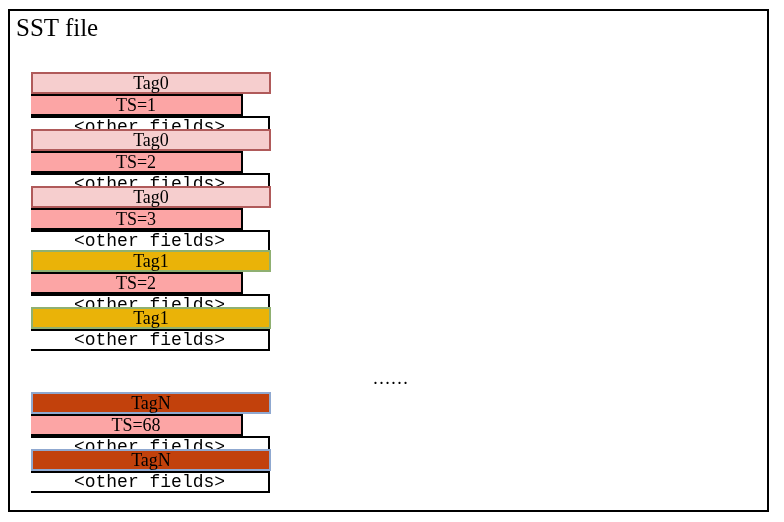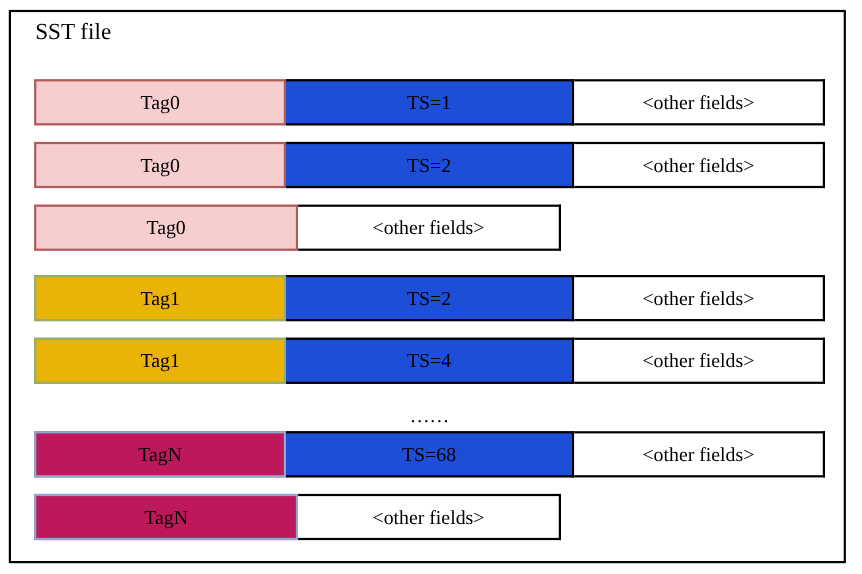--- a/index.html
+++ b/index.html
@@ -21,69 +21,71 @@
     top: 9px;
     width: 761px;
     height: 503px;
     border: 2px solid #000000;
     box-sizing: border-box;
     background: #ffffff;
   }
 
   #sst-label {
     position: absolute;
-    left: 22px;
+    left: 6px;
     top: 5px;
-    font-size: 21px;
+    font-size: 25px;
     line-height: 24px;
     white-space: nowrap;
   }
 
   .record-row {
     position: absolute;
     left: 21px;
     width: 719px;
     height: 42px;
     box-sizing: border-box;
     display: flex;
+    flex-direction: column;
   }
 
   .cell {
     box-sizing: border-box;
     display: flex;
     align-items: center;
     justify-content: center;
     font-size: 18px;
     line-height: 1;
     white-space: nowrap;
   }
 
   .cell-tag {
     width: 240px;
     border: 2px solid #000;
   }
 
   .cell-ts {
-    width: 274px;
+    width: 212px;
     border: 2px solid #000;
     border-left-width: 0;
-    background: #1d4ed8;
+    background: #fca5a5;
   }
 
   .cell-other {
     width: 239px;
     border: 2px solid #000;
     border-left-width: 0;
     background: #ffffff;
+    font-family: Liberation Mono, monospace;
   }
 
   
   .tag-pink  { background: #f6cece; border-color: #b05a5a; }
   .tag-green { background: #eab308; border-color: #8fb071; }
-  .tag-blue  { background: #be185d; border-color: #8fa8d0; }
+  .tag-blue  { background: #c2410c; border-color: #8fa8d0; }
 
   #ellipsis {
     position: absolute;
     left: 21px;
     width: 719px;
     top: 355px;
     height: 24px;
     display: flex;
     align-items: center;
     justify-content: center;
@@ -106,32 +108,32 @@
   </div>
 
   <div class="record-row" style="top:118px;">
     <div class="cell cell-tag tag-pink">Tag0</div>
     <div class="cell cell-ts">TS=2</div>
     <div class="cell cell-other">&lt;other fields&gt;</div>
   </div>
 
   <div class="record-row" style="top:175px;">
     <div class="cell cell-tag tag-pink">Tag0</div>
+    <div class="cell cell-ts">TS=3</div>
     <div class="cell cell-other">&lt;other fields&gt;</div>
   </div>
 
   <div class="record-row" style="top:239px;">
     <div class="cell cell-tag tag-green">Tag1</div>
     <div class="cell cell-ts">TS=2</div>
     <div class="cell cell-other">&lt;other fields&gt;</div>
   </div>
 
   <div class="record-row" style="top:296px;">
     <div class="cell cell-tag tag-green">Tag1</div>
-    <div class="cell cell-ts">TS=4</div>
     <div class="cell cell-other">&lt;other fields&gt;</div>
   </div>
 
   <div id="ellipsis">……</div>
 
   <div class="record-row" style="top:381px;">
     <div class="cell cell-tag tag-blue">TagN</div>
     <div class="cell cell-ts">TS=68</div>
     <div class="cell cell-other">&lt;other fields&gt;</div>
   </div>

